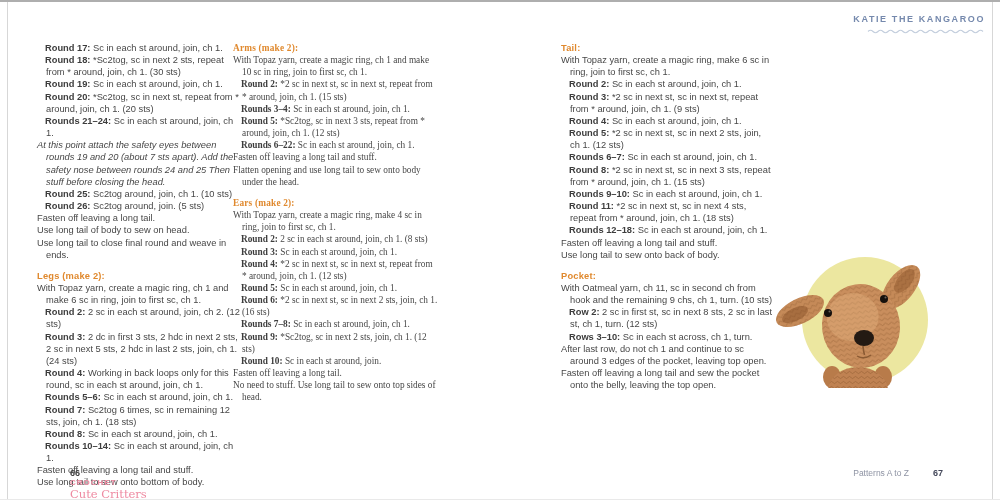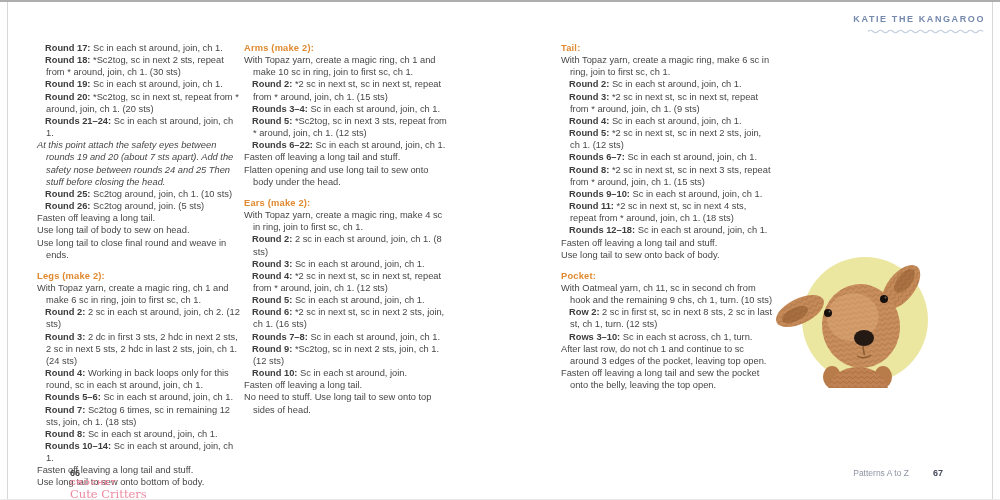--- a/index.html
+++ b/index.html
@@ -17,21 +17,21 @@
 
   .header-block { position: absolute; top: 14px; right: 15px; text-align: right; }
   .header-title {
     font-size: 9px; font-weight: bold; letter-spacing: 1.6px;
     color: #7589ad;
   }
   .header-wave { display: block; margin-top: 4px; margin-left: auto; }
 
   .col { position: absolute; top: 42px; font-size: 9.3px; line-height: 12.15px; color: #474747; }
   .col-1 { left: 37px;  width: 206px; }
-  .col-2 { left: 244px; width: 206px; }
+  .col-2 { left: 233px; width: 206px; font-family: Liberation Serif, serif; }
   .col-3 { left: 561px; width: 212px; }
   .col p { padding-left: 9px; text-indent: -9px; }
   .col p.heading {
     color: #e0892e; font-weight: bold; letter-spacing: 0.2px;
     padding-left: 0; text-indent: 0;
   }
   .col p.heading:not(:first-child) { margin-top: 9px; }
   .col p.italic { font-style: italic; }
   .col strong { font-weight: bold; color: #3d3d3d; padding-left: 8px; }
 

